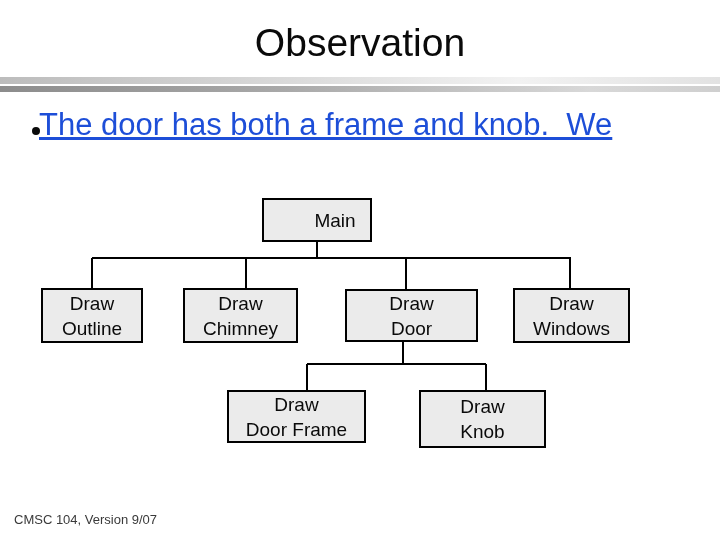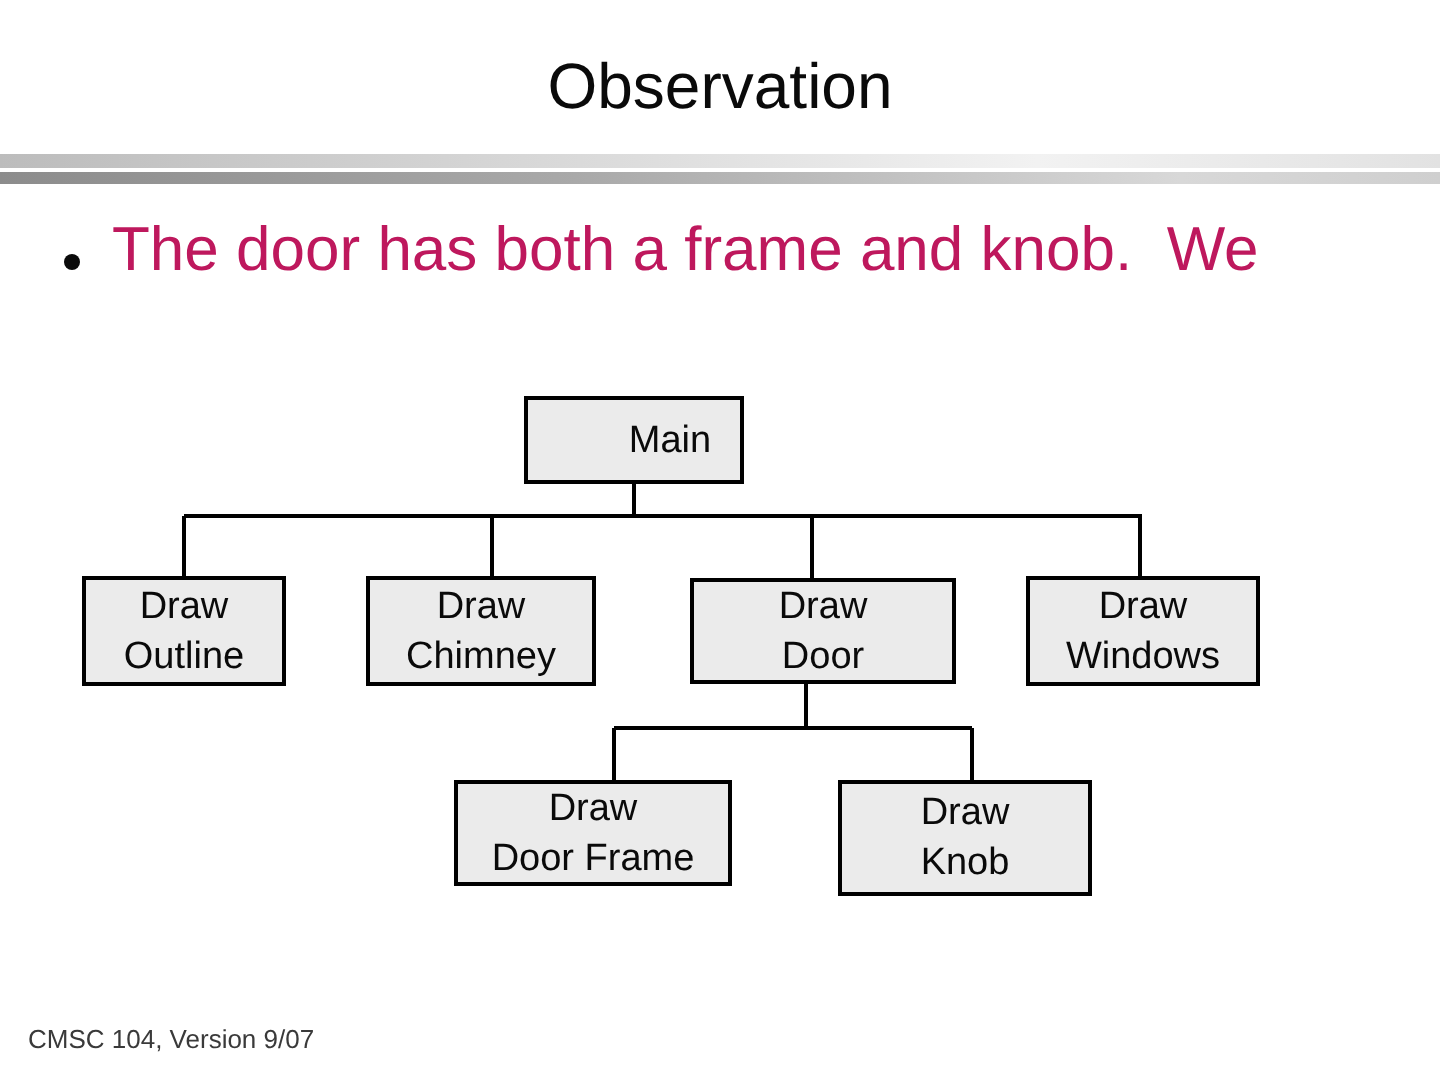--- a/index.html
+++ b/index.html
@@ -11,21 +11,21 @@
     overflow: hidden;
     font-family: "Liberation Sans", sans-serif;
     color: #000;
   }
 
   
   .title {
     position: absolute;
     left: 0; right: 0; top: 20px;
     text-align: center;
-    font-size: 32px;
+    font-size: 39px;
     line-height: 46px;
     font-weight: 400;
     color: #0a0a0a;
   }
 
   
   .divider-top {
     position: absolute;
     left: 0; top: 77px;
     width: 720px; height: 7px;
@@ -41,24 +41,25 @@
   
   .bullet-item { position: absolute; left: 30px; top: 104px; width: 660px; }
   .bullet-marker {
     position: absolute;
     left: 2px; top: 23px;
     width: 8px; height: 8px;
     border-radius: 50%;
     background: #0a0a0a;
   }
   .bullet-text {
-    margin-left: 26px;
+    margin-left: 9px;
     font-size: 31px;
     line-height: 42px;
-    color: #be185d;
+    color: #1d4ed8;
+    text-decoration: underline;
   }
   .bullet-text div { white-space: pre; }
 
   
   .diagram-layer { position: absolute; left: 0; top: 0; width: 720px; height: 540px; }
   .connectors { position: absolute; left: 0; top: 0; }
   .node {
     position: absolute;
     box-sizing: border-box;
     background: #ebebeb;

